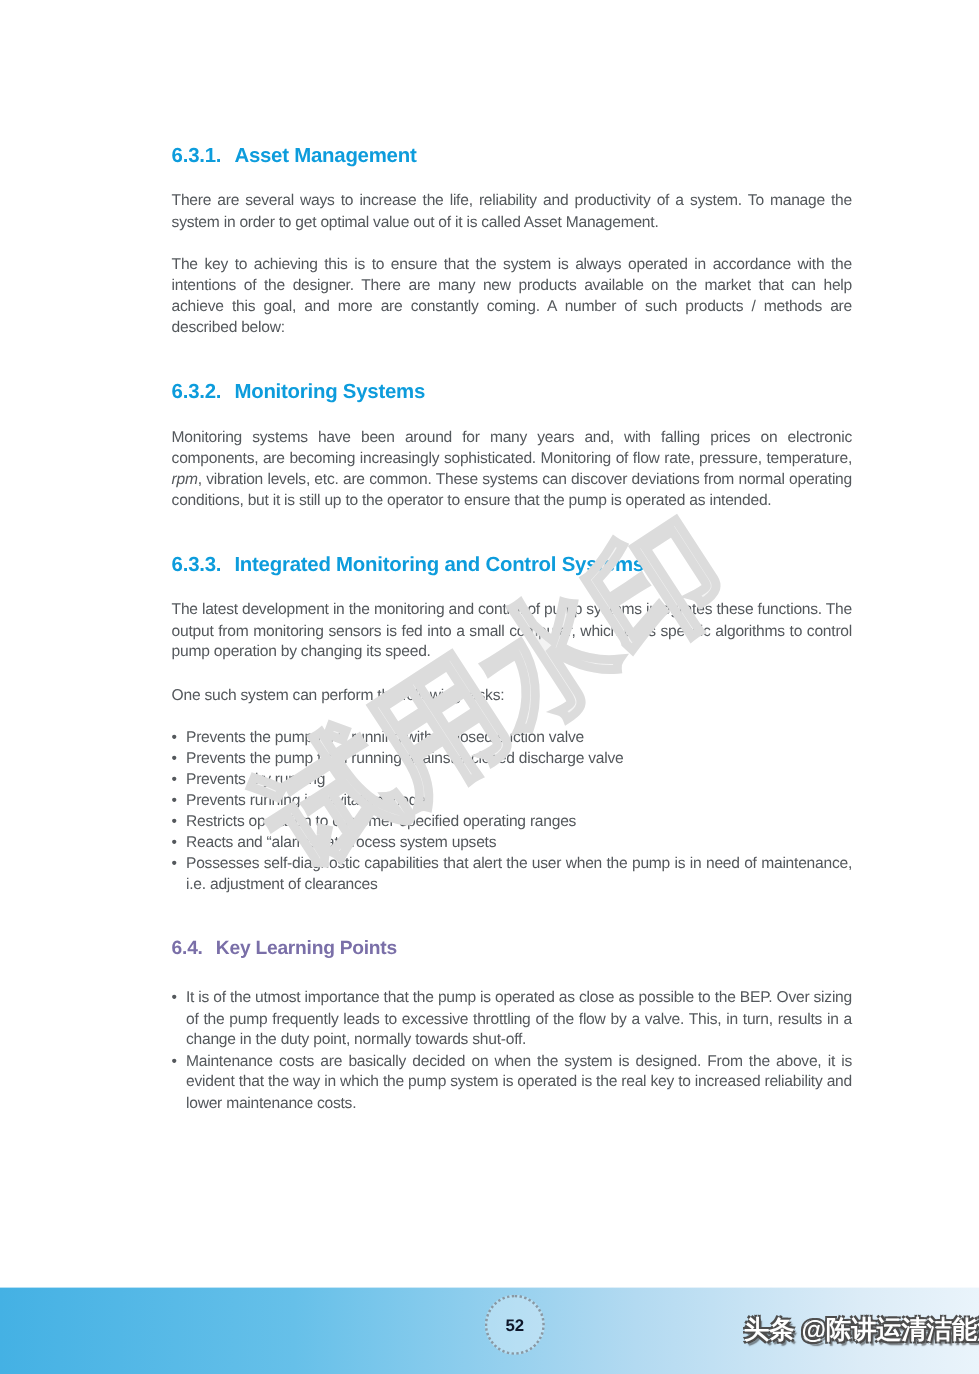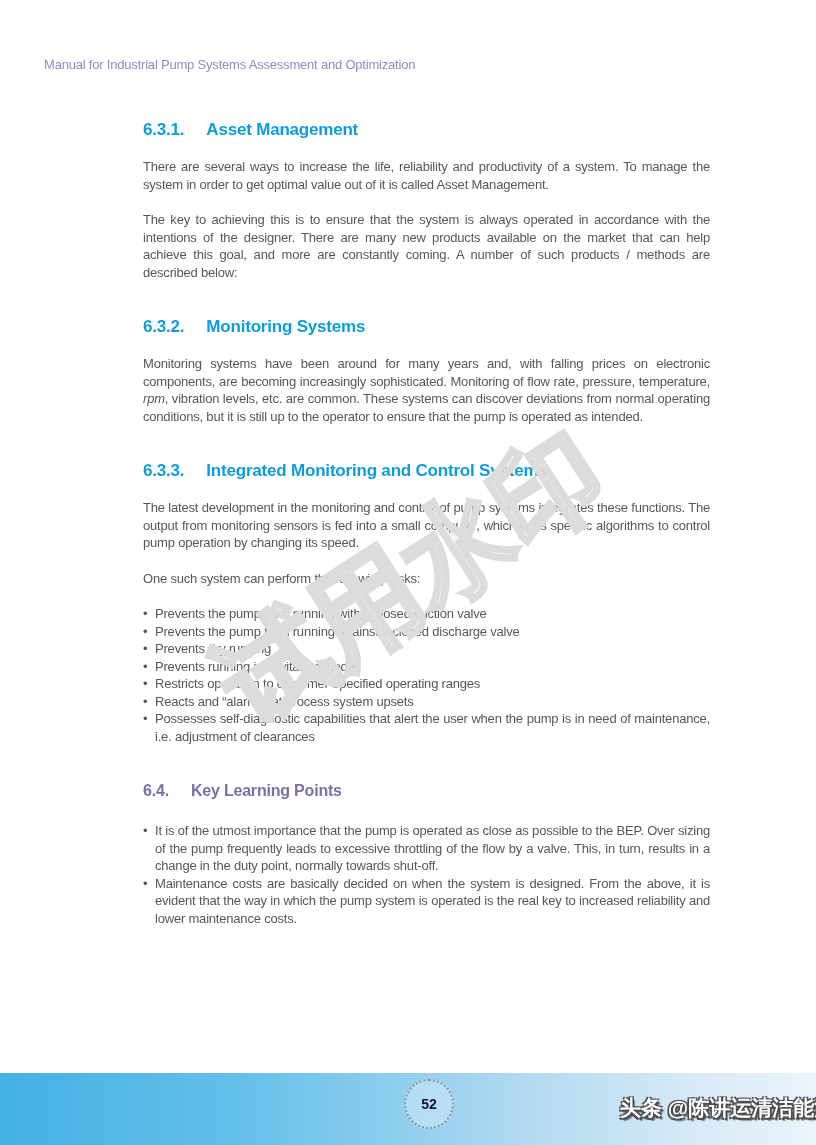--- a/index.html
+++ b/index.html
@@ -42,21 +42,21 @@
   }
   .content > .h-blue:first-child { margin-top: 0; }
   .h-purple {
     margin: 34px 0 19px 0;
     font-size: 16px;
     line-height: 24px;
     font-weight: bold;
     color: #7a6fa8;
     text-align: left;
   }
-  .h-num { margin-right: 22px; }
+  .h-num { margin-right: 11px; }
   ul.bullets {
     list-style: none;
     margin: 18px 0 0 0;
     padding: 0;
   }
   ul.bullets li {
     position: relative;
     padding-left: 12px;
     text-align: justify;
   }
@@ -124,21 +124,20 @@
        1.5px  1.5px 0 #4d4d4d,
        2.5px  3px 1px rgba(40,40,40,0.55);
     z-index: 7;
   }
 </style>
 </head>
 <body>
 
 <div class="page">
 
-  <div class="running-header">Manual for Industrial Pump Systems Assessment and Optimization</div>
 
   <main class="content">
 
     <h2 class="h-blue">
       <span class="h-num">6.3.1.</span><span>Asset Management</span>
     </h2>
     <p>There are several ways to increase the life, reliability and productivity of a system. To manage the system in order to get optimal value out of it is called Asset Management.</p>
     <p>The key to achieving this is to ensure that the system is always operated in accordance with the intentions of the designer. There are many new products available on the market that can help achieve this goal, and more are constantly coming. A number of such products / methods are described below:</p>
 
     <h2 class="h-blue">

